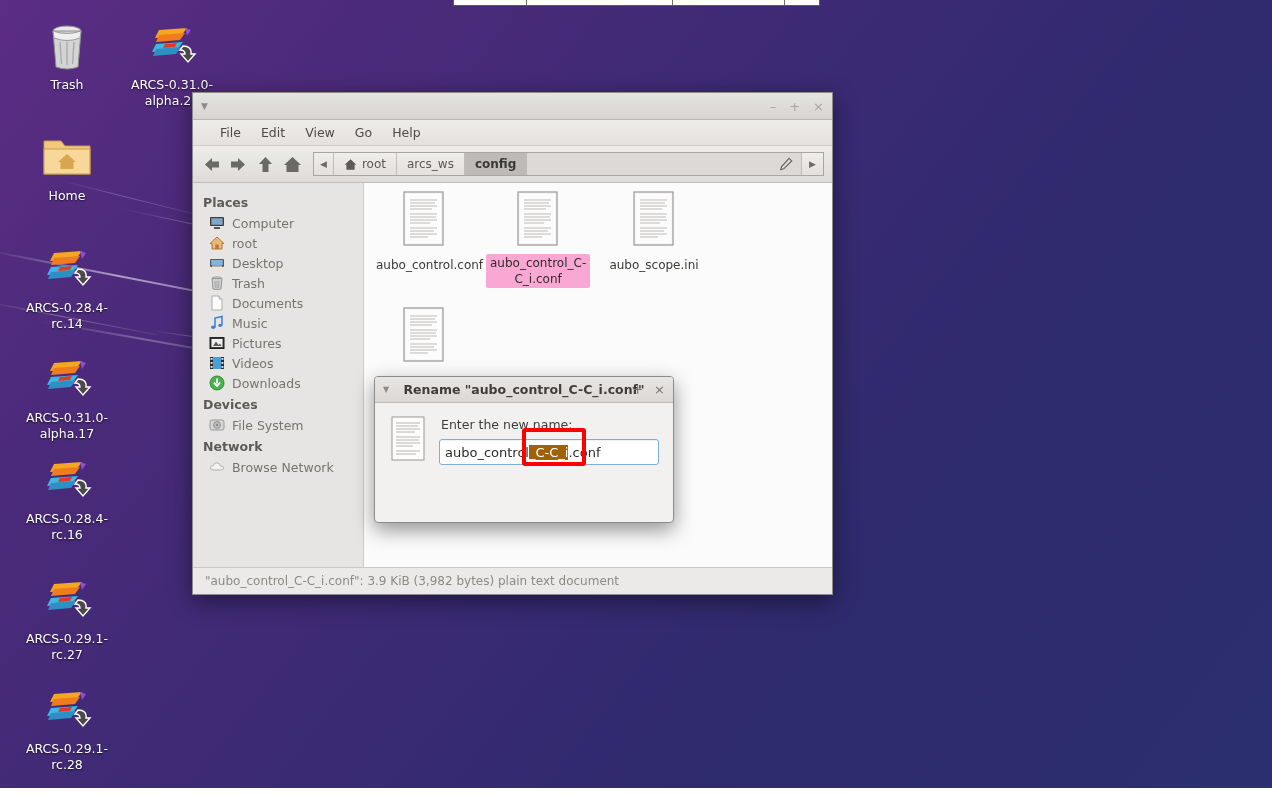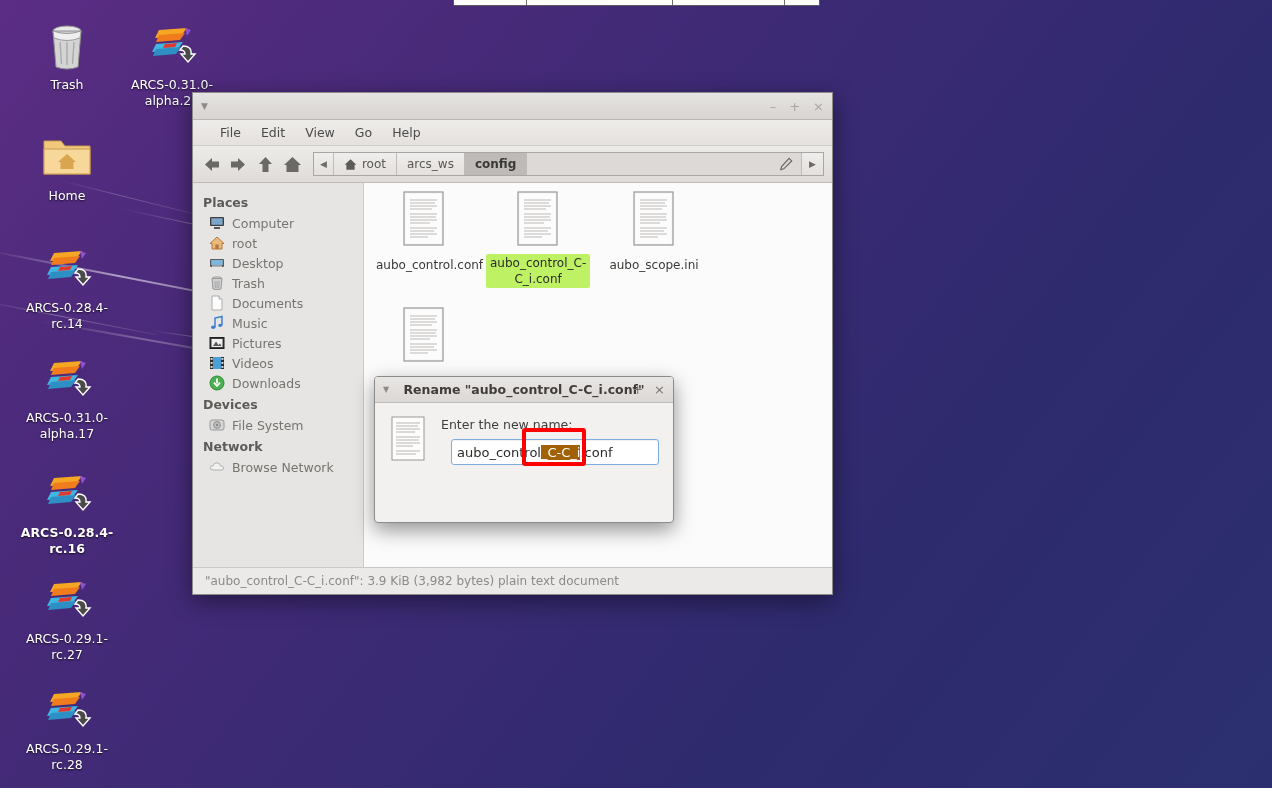--- a/index.html
+++ b/index.html
@@ -106,21 +106,21 @@
     padding: 14px 0 0 0;
   }
   .fitem {
     position: absolute; width: 104px; text-align:center; cursor: default;
   }
   .fitem .fico { display:flex; justify-content:center; margin-bottom: 5px; }
   .fitem .flabel {
     font-size: 12px; color:#3b3936; line-height: 16px; display:inline-block;
     padding: 1px 4px; border-radius: 2px; max-width: 100px;
   }
-  .fitem.selected .flabel { background:#bef264; color:#2e2c2a; }
+  .fitem.selected .flabel { background:#f9a8d4; color:#2e2c2a; }
   #statusbar {
     flex:none; height: 26px; display:flex; align-items:center; padding-left:12px;
     background: #eceae8; border-top: 1px solid #cbc8c5; color:#8c8a87; font-size:12px;
   }
   
   #dlg {
     position:absolute; left: 374px; top: 376px; width: 300px; height: 147px;
     background:#f2f1f0; border:1px solid #8d8b89; border-radius: 4px;
     box-shadow: 0 7px 20px rgba(0,0,0,.42);
     box-sizing:border-box; display:flex; flex-direction:column; overflow:hidden;
@@ -133,21 +133,20 @@
   #dlg-title .dt { position:absolute; left:0; right:0; text-align:center; font-size:12.5px; font-weight:bold; color:#3f3d3b; }
   #dlg-body { flex:1; display:flex; padding: 12px 14px 0 14px; gap: 10px; }
   #dlg .docico { flex:none; width:40px; }
   #dlg .fields { flex:1; }
   #dlg .prompt { font-size:12.5px; color:#3f3d3b; margin: 2px 0 7px 2px; }
   #nameinput {
     position:relative; height:26px; border:1px solid #7eaede; background:#fff;
     border-radius:3px; box-sizing:border-box; display:flex; align-items:center;
     padding-left:5px; font-size:13px; color:#2e2c2a; overflow:hidden;
     box-shadow: inset 0 1px 1px rgba(0,0,0,.06);
-    margin-left: 12px;
   }
   #nameinput .sel { background:#a16207; color:#fff; }
   #dlg-actions { flex:none; display:flex; justify-content:flex-end; gap:10px; padding: 10px 14px 12px 0; }
   .dbtn {
     min-width: 84px; height: 26px; font-size:12.5px; color:#3f3d3b;
     background: linear-gradient(180deg,#f4f2f0,#e2dfdc);
     border:1px solid #a9a6a3; border-radius:3px; cursor:pointer;
   }
   
   #redbox {
@@ -229,21 +228,21 @@
   <path d="M12 8 L40 6 L34 14 L8 16 Z" fill="#f5a623"></path>
   <path d="M12 13 L38 11 L33 18 L9 20 Z" fill="#f07c1e"></path>
   <path d="M9 22 L36 20 L30 28 L5 30 Z" fill="#3fb7e0"></path>
   <path d="M9 27 L34 25 L29 32 L6 34 Z" fill="#2e8fc4"></path>
   <path d="M18 22 L30 21 L28 25 L16 26 Z" fill="#e03a2f"></path>
   <path d="M38 6 L44 8 L40 14 Z" fill="#8e4fd0"></path>
   <path d="M36 24 Q45 24 44 32 L48 32 L41 40 L34 32 L38 32 Q38 28 33 28 Z" fill="#4a4a4a" stroke="#fff" stroke-width="1.4"></path>
 </svg></span>
         <span class="label">ARCS-0.31.0-alpha.17</span>
       </div>
-      <div class="desk-icon" style="left: 12px; top: 470px; font-weight: bold;">
+      <div class="desk-icon" style="left: 12px; top: 456px;">
         <span class="glyph"><svg width="50" height="50" viewBox="0 0 50 50">
   <path d="M12 8 L40 6 L34 14 L8 16 Z" fill="#f5a623"></path>
   <path d="M12 13 L38 11 L33 18 L9 20 Z" fill="#f07c1e"></path>
   <path d="M9 22 L36 20 L30 28 L5 30 Z" fill="#3fb7e0"></path>
   <path d="M9 27 L34 25 L29 32 L6 34 Z" fill="#2e8fc4"></path>
   <path d="M18 22 L30 21 L28 25 L16 26 Z" fill="#e03a2f"></path>
   <path d="M38 6 L44 8 L40 14 Z" fill="#8e4fd0"></path>
   <path d="M36 24 Q45 24 44 32 L48 32 L41 40 L34 32 L38 32 Q38 28 33 28 Z" fill="#4a4a4a" stroke="#fff" stroke-width="1.4"></path>
 </svg></span>
         <span class="label">ARCS-0.28.4-rc.16</span>

